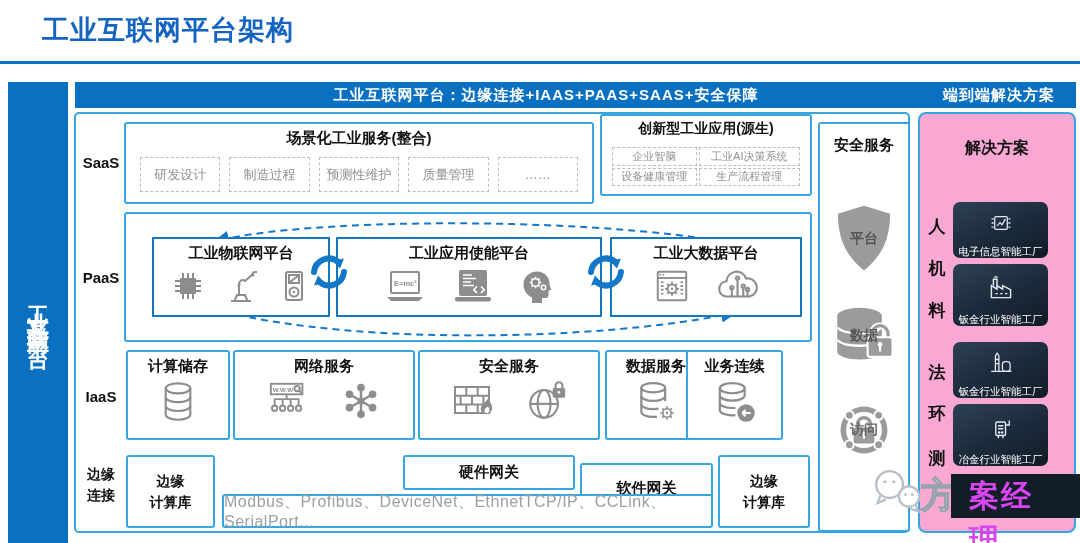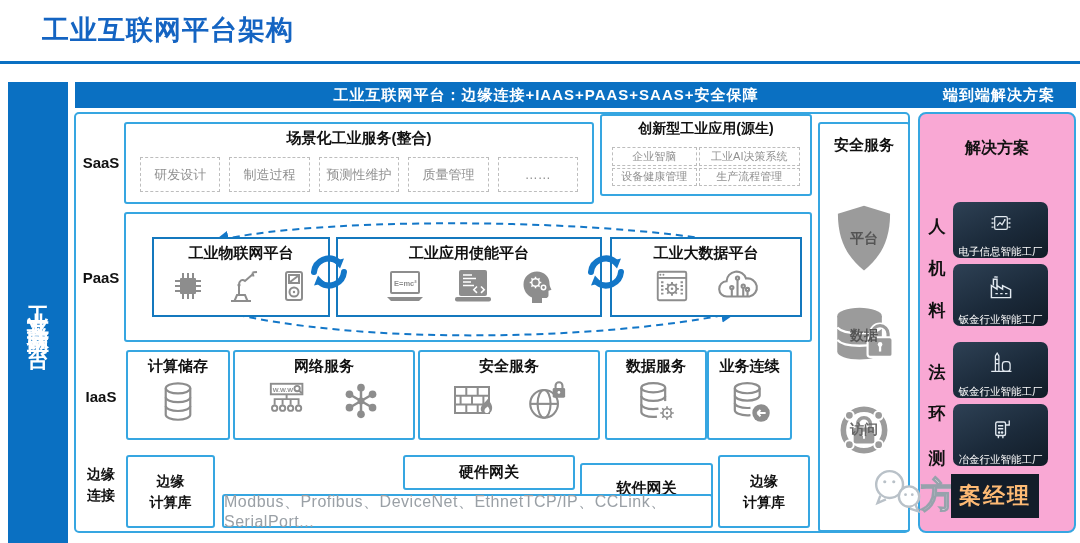--- a/index.html
+++ b/index.html
@@ -36,21 +36,21 @@
   .sec-col{display:flex;flex-direction:column;align-items:center;}
   .sec-title{margin-top:12px;font-weight:bold;font-size:15px;}
   .sec-item{position:relative;}
   .sec-label{position:absolute;left:0;right:0;top:50%;transform:translateY(-50%);text-align:center;font-weight:bold;font-size:14px;color:#555;}
   .sol-title{position:absolute;top:24px;left:0;width:100%;text-align:center;font-weight:bold;font-size:16px;}
   .dim-char{left:8px;width:18px;text-align:center;font-size:17px;font-weight:bold;color:#111;}
   .tile{left:33px;width:95px;background:linear-gradient(155deg,#2e4155 0%,#1b2a3a 55%,#111b26 100%);display:flex;flex-direction:column;align-items:center;border-radius:7px;}
   .tile-ic{color:#e3eaf1;margin:auto;}
   .tile-cap{color:#fff;font-size:10.5px;line-height:14px;width:100%;text-align:center;white-space:nowrap;overflow:hidden;}
   .wm-outline{font-size:35px;font-weight:bold;color:#fff;-webkit-text-stroke:1.3px #97a2ac;text-shadow:0 0 1px #97a2ac;}
-  .wm-badge{background:#131d29;color:#fdba74;font-weight:bold;font-size:22px;height:44px;line-height:44px;padding:0 8px;letter-spacing:2px;}
+  .wm-badge{background:#131d29;color:#d946ef;font-weight:bold;font-size:30px;height:44px;line-height:44px;padding:0 18px;letter-spacing:2px;}
 </style>
 </head>
 <body>
 
 <svg width="0" height="0" style="position:absolute">
 <defs>
   <symbol id="s-chip" viewBox="0 0 40 40">
     <g stroke="currentColor" stroke-width="2" fill="none">
       <path d="M15 7v5M20 7v5M25 7v5M15 28v5M20 28v5M25 28v5M7 15h5M7 20h5M7 25h5M28 15h5M28 20h5M28 25h5"></path>
     </g>
@@ -430,21 +430,21 @@
       </div>
     </div>
     <div class="lite-box iaas-box" style="left:529px;width:102px">
       <div class="box-title">数据服务</div>
       <div class="icons-row">
         <svg class="ic" width="44" height="46">
             <use href="#s-db-gear"></use>
           </svg>
       </div>
     </div>
-    <div class="lite-box iaas-box" style="left:631px;width:85px">
+    <div class="lite-box iaas-box" style="left:610px;width:97px">
       <div class="box-title">业务连续</div>
       <div class="icons-row">
         <svg class="ic" width="46" height="46">
             <use href="#s-db-restore"></use>
           </svg>
       </div>
     </div>
 
     <div class="abs lite-box edge-box" style="left:50px;top:341px;width:89px;height:73px">边缘
 计算库</div>

